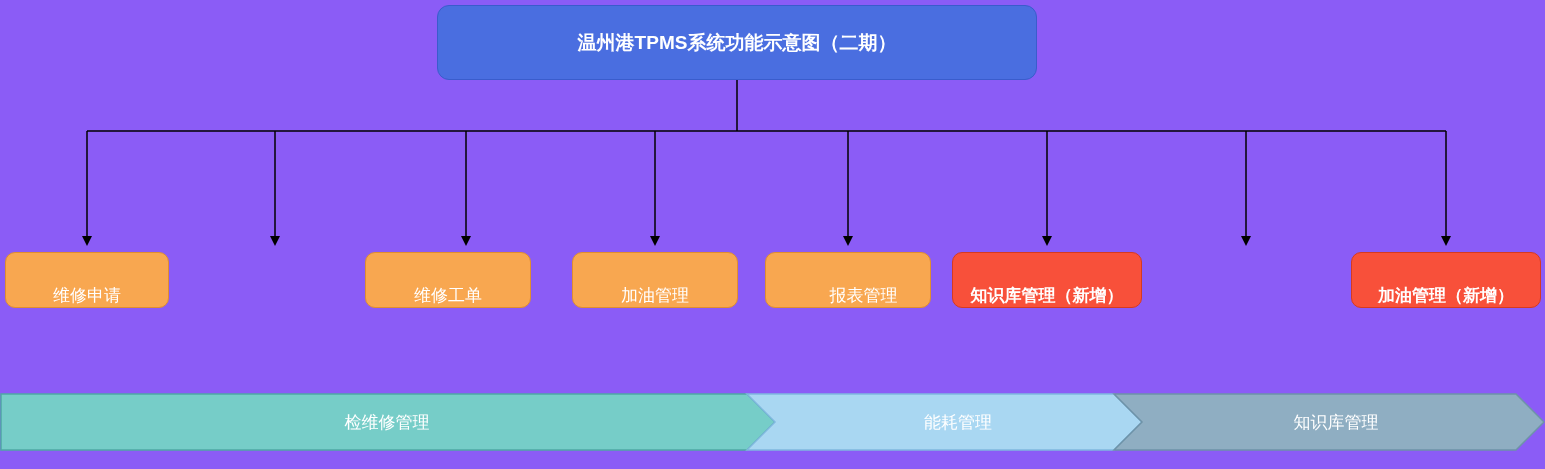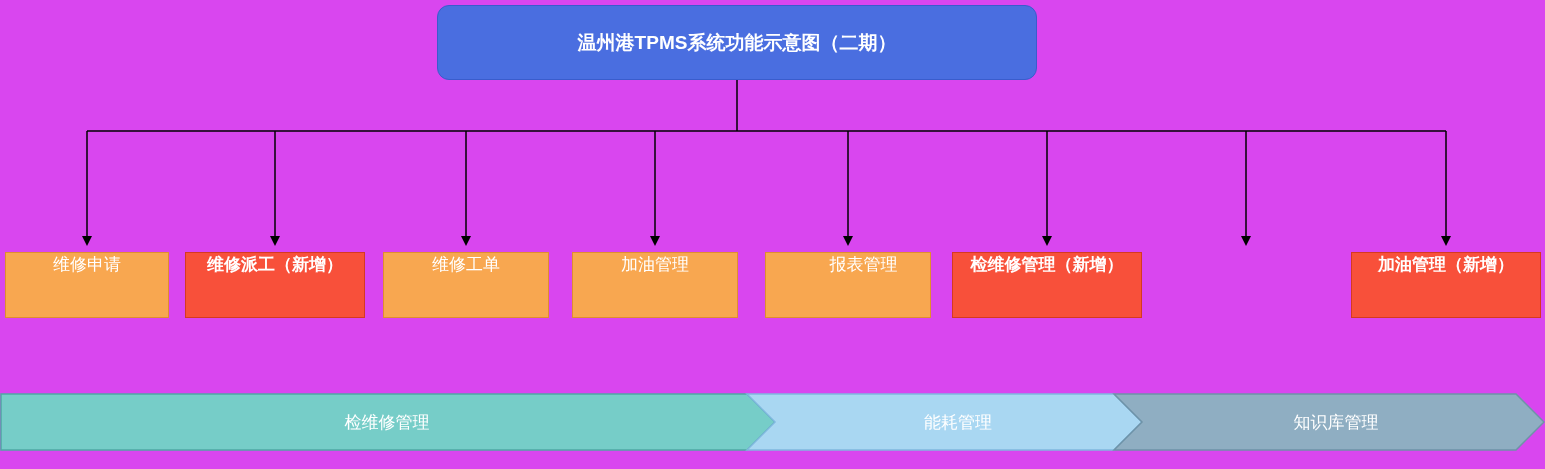--- a/index.html
+++ b/index.html
@@ -5,21 +5,21 @@
   html, body {
     margin: 0;
     padding: 0;
     background: #ffffff;
     font-family: "Liberation Sans", "DejaVu Sans", sans-serif;
   }
   .canvas {
     position: relative;
     width: 1545px;
     height: 469px;
-    background: #d946ef;
+    background: #8b5cf6;
     overflow: hidden;
   }
   .title-box {
     position: absolute;
     left: 437px;
     top: 5px;
     width: 600px;
     height: 75px;
     background: #4a6ee0;
     border: 1px solid #3a5ccc;
@@ -33,43 +33,43 @@
     box-sizing: border-box;
   }
   .connectors {
     position: absolute;
     left: 0;
     top: 0;
   }
   .node {
     position: absolute;
     top: 252px;
-    height: 66px;
-    border-radius: 0;
+    height: 56px;
+    border-radius: 10px;
     display: flex;
-    align-items: flex-start;
+    align-items: flex-end;
     justify-content: center;
     color: #ffffff;
     font-size: 17px;
     box-sizing: border-box;
     text-align: center;
   }
   .node.orange {
     background: #f8a750;
     border: 1px solid #e08e2f;
     font-weight: normal;
   }
   .node.red {
     background: #f8503a;
     border: 1px solid #d63a20;
     font-weight: bold;
   }
   .n1 { left: 5px;    width: 164px; }
   .n2 { left: 185px;  width: 180px; }
-  .n3 { left: 383px;  width: 166px; }
+  .n3 { left: 365px;  width: 166px; }
   .n4 { left: 572px;  width: 166px; }
   .n5 { left: 765px;  width: 166px; padding-left: 31px; }
   .n6 { left: 952px;  width: 190px; }
   .n7 { left: 1163px; width: 166px; }
   .n8 { left: 1351px; width: 190px; }
   .banners-svg {
     position: absolute;
     left: 0;
     top: 393px;
   }
@@ -106,34 +106,31 @@
     </g>
   </svg>
 
   <div class="title-box">
     <span>温州港TPMS系统功能示意图（二期）</span>
   </div>
 
   <div class="node orange n1">
     <span>维修申请</span>
   </div>
-  <div class="node red n2">
-    <span>维修派工（新增）</span>
-  </div>
   <div class="node orange n3">
     <span>维修工单</span>
   </div>
   <div class="node orange n4">
     <span>加油管理</span>
   </div>
   <div class="node orange n5">
     <span>报表管理</span>
   </div>
   <div class="node red n6">
-    <span>检维修管理（新增）</span>
+    <span>知识库管理（新增）</span>
   </div>
   <div class="node red n8">
     <span>加油管理（新增）</span>
   </div>
 
   <svg class="banners-svg" width="1545" height="60">
     <polygon points="1,1 747,1 775,29 747,57 1,57" fill="#76cdc8" stroke="#4fa8a4" stroke-width="1.5"></polygon>
     <polygon points="747,1 1114,1 1142,29 1114,57 747,57 775,29" fill="#a9d7f2" stroke="#7fb8de" stroke-width="1.5"></polygon>
     <polygon points="1114,1 1516,1 1544,29 1516,57 1114,57 1142,29" fill="#8faec2" stroke="#6e93a8" stroke-width="1.5"></polygon>
     <text class="banner-label" x="387" y="29">检维修管理</text>

